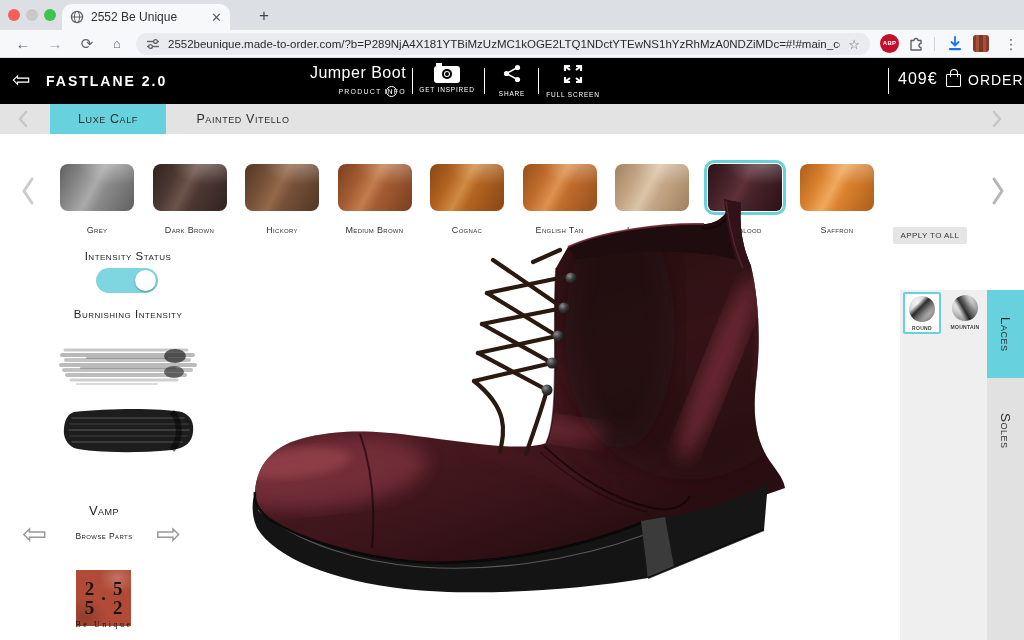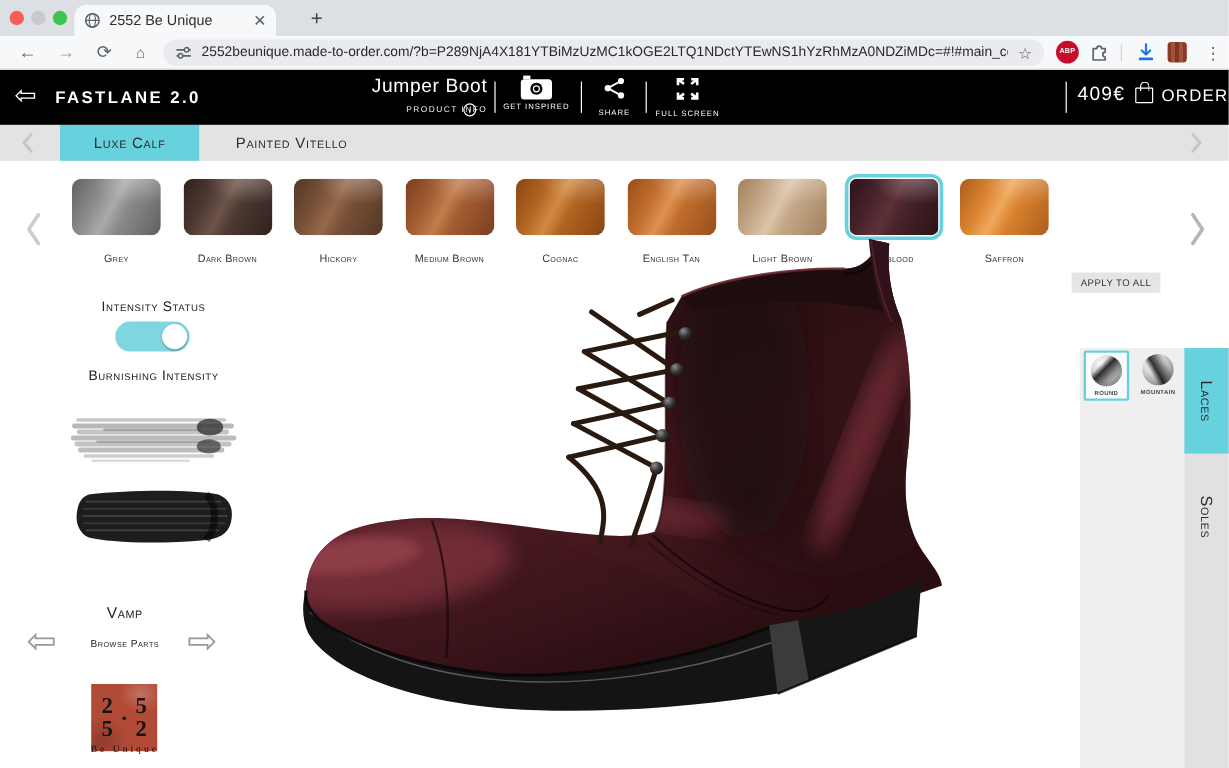--- a/index.html
+++ b/index.html
@@ -51,21 +51,21 @@
   .bag::before { content:""; position:absolute; left:2.5px; top:-6px; width:6px; height:7px;
                  border:1.6px solid #fff; border-bottom:none; border-radius:4px 4px 0 0; }
 
   
   .mat-row { left:0; top:104px; width:1024px; height:30px; background:#e3e3e3; z-index:50; }
   .mat-tab { top:0; height:30px; display:flex; align-items:center; justify-content:center;
              font-size:12.5px; letter-spacing:.6px; color:#2e2e2e; }
   .mat-tab.active { background:var(--accent); }
 
   
-  .swatch-strip { left:60px; top:149px; display:flex; gap:18.5px; z-index:20; }
+  .swatch-strip { left:60px; top:164px; display:flex; gap:18.5px; z-index:20; }
   .swatch { width:74px; text-align:center; position:relative; }
   .tile { width:74px; height:47px; border-radius:8px;
           background:
             radial-gradient(120% 100% at 78% 0%, rgba(255,255,255,.28), rgba(255,255,255,0) 45%),
             linear-gradient(118deg, var(--dk) 0%, var(--c) 28%, var(--lt) 46%, var(--c) 60%, var(--dk) 100%); }
   .swatch.selected .tile { outline:3px solid var(--accent); outline-offset:1px; border-radius:6px; }
   .swatch-label { margin-top:14px; font-size:9px; color:#333; letter-spacing:.3px; white-space:nowrap; }
   .apply-btn { left:893px; top:227px; width:74px; height:17px; background:#e5e5e5; border-radius:2px;
                font-size:8px; letter-spacing:.4px; color:#333; text-align:center; line-height:17px; z-index:40; }
 

